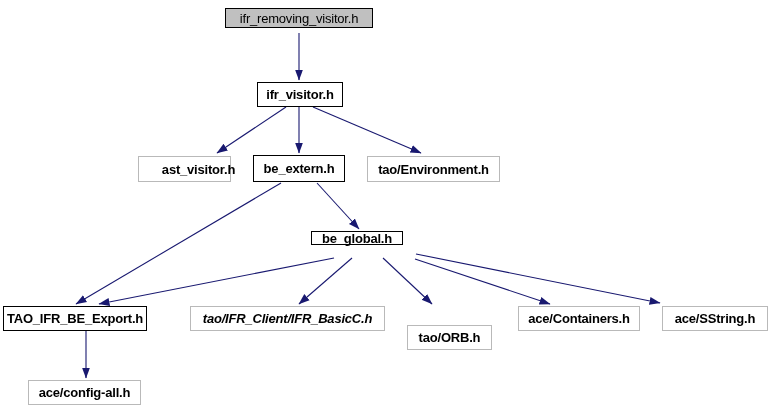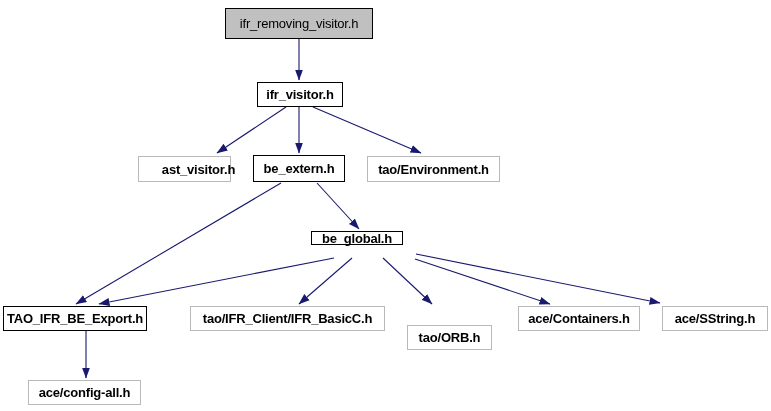--- a/index.html
+++ b/index.html
@@ -67,35 +67,35 @@
     <line class="edge-line" x1="281" y1="183" x2="76" y2="304" marker-end="url(#arrow)"></line>
     <line class="edge-line" x1="317" y1="183" x2="359" y2="229" marker-end="url(#arrow)"></line>
     <line class="edge-line" x1="334" y1="258" x2="99" y2="304" marker-end="url(#arrow)"></line>
     <line class="edge-line" x1="352" y1="258" x2="299" y2="304" marker-end="url(#arrow)"></line>
     <line class="edge-line" x1="383" y1="258" x2="432" y2="304" marker-end="url(#arrow)"></line>
     <line class="edge-line" x1="415" y1="259" x2="550" y2="304" marker-end="url(#arrow)"></line>
     <line class="edge-line" x1="416" y1="254" x2="660" y2="303" marker-end="url(#arrow)"></line>
     <line class="edge-line" x1="86" y1="331" x2="86" y2="378" marker-end="url(#arrow)"></line>
   </svg>
 
-  <div class="node root" style="left:225px; top:8px;   width:148px; height:31px;">ifr_removing_visitor.h</div>
+  <div class="node root" style="left:225px; top:8px;   width:148px; height:20px;">ifr_removing_visitor.h</div>
 
   <div class="node" style="left:257px; top:82px;  width:86px;  height:25px;">ifr_visitor.h</div>
 
   <div class="node leaf" style="left:138px; top:156px; width:93px;  height:26px;padding-left:28px;">ast_visitor.h</div>
 
   <div class="node" style="left:253px; top:155px; width:92px;  height:27px;">be_extern.h</div>
 
   <div class="node leaf" style="left:367px; top:156px; width:133px; height:26px;">tao/Environment.h</div>
 
   <div class="node" style="left:311px; top:231px; width:92px;  height:14px;">be_global.h</div>
 
   <div class="node" style="left:3px;   top:306px; width:144px; height:25px;">TAO_IFR_BE_Export.h</div>
 
-  <div class="node leaf" style="left:190px; top:306px; width:195px; height:25px;">tao/IFR_Client/IFR_BasicC.h</div>
+  <div class="node leaf" style="left:190px; top:306px; width:195px; height:25px;font-style:italic;">tao/IFR_Client/IFR_BasicC.h</div>
 
   <div class="node leaf" style="left:407px; top:306px; width:85px;  height:25px;margin-top:19px;">tao/ORB.h</div>
 
   <div class="node leaf" style="left:518px; top:306px; width:122px; height:25px;">ace/Containers.h</div>
 
   <div class="node leaf" style="left:28px;  top:380px; width:113px; height:25px;">ace/config-all.h</div>
 
   <div class="node leaf" style="left:662px; top:306px; width:106px; height:25px;">ace/SString.h</div>
 
 </div>

